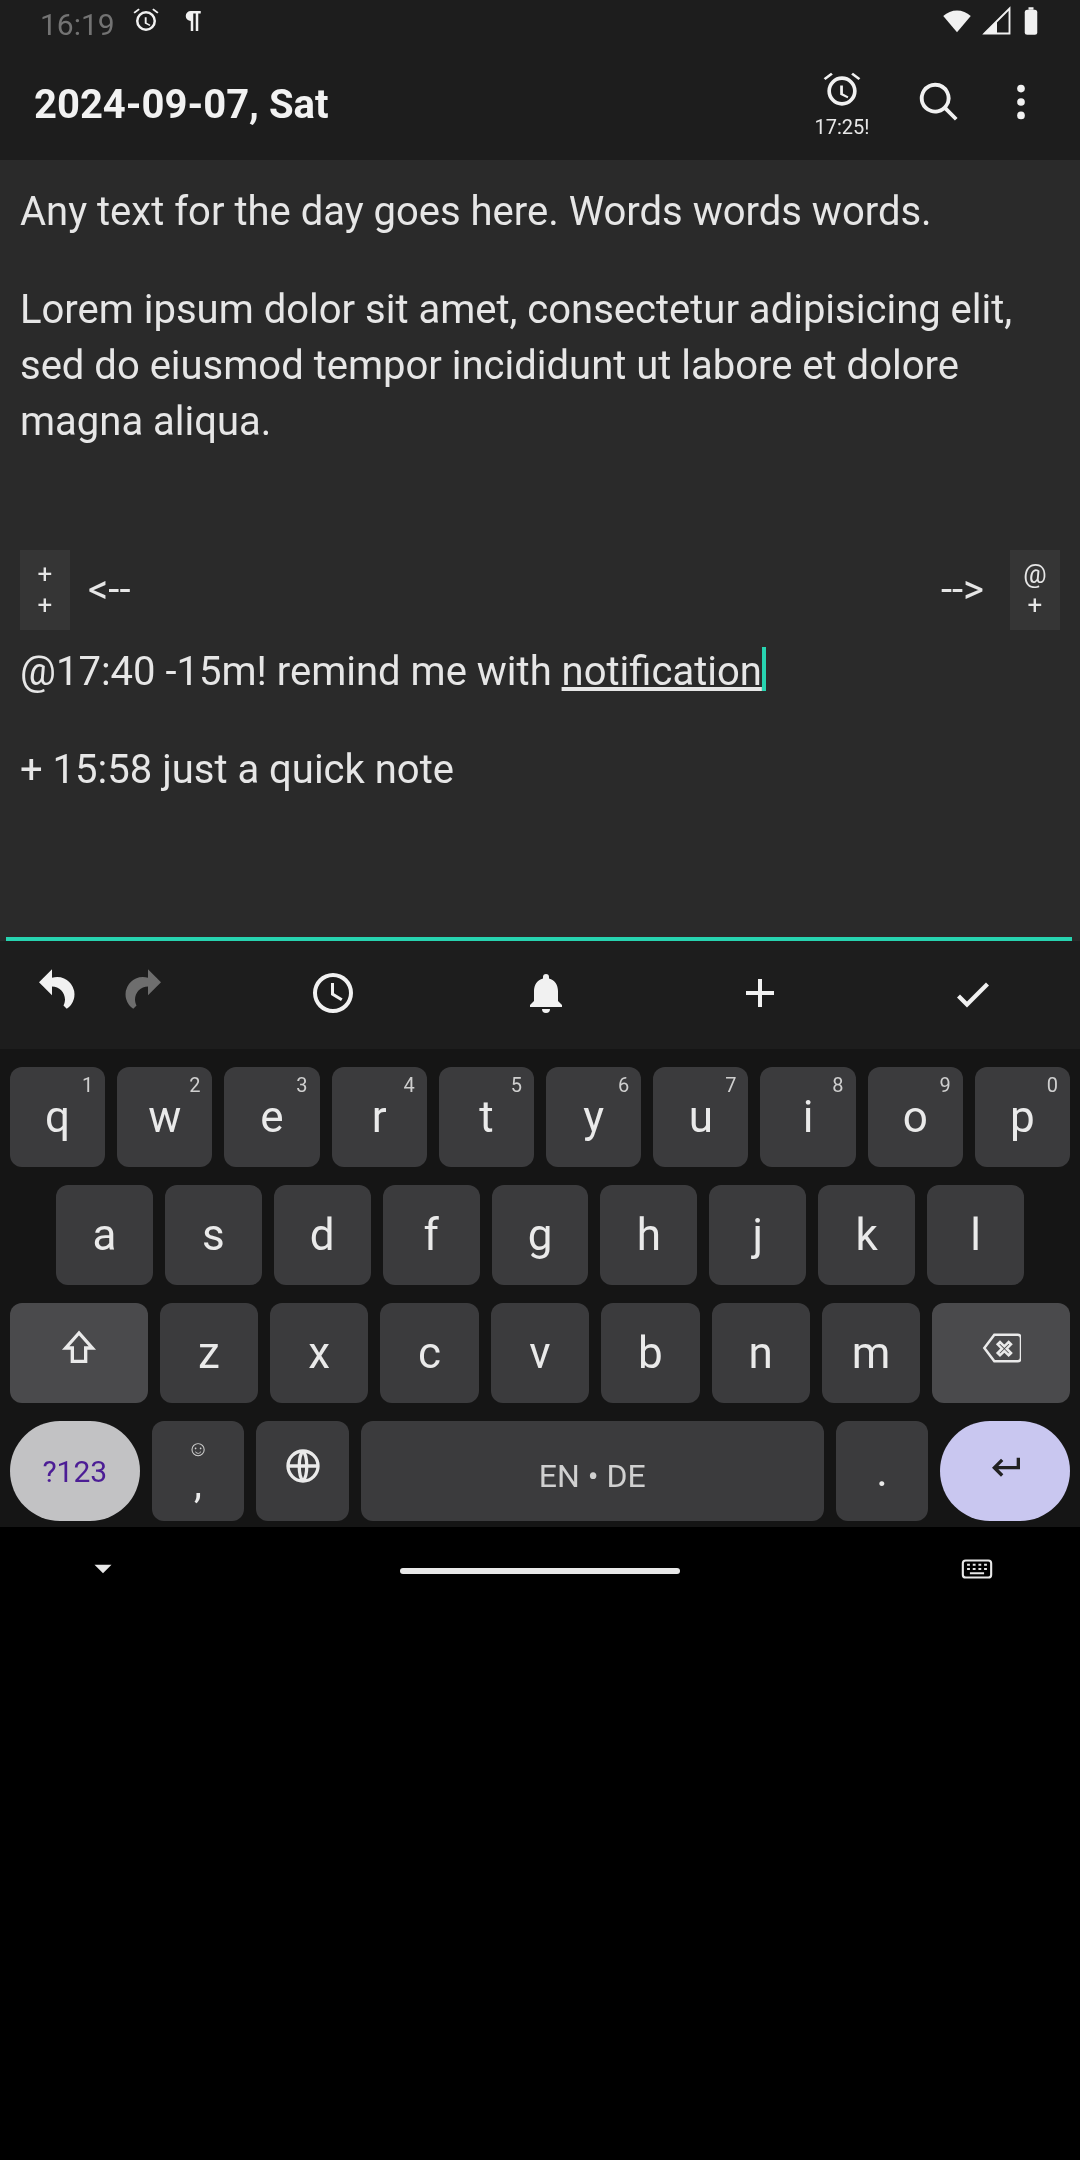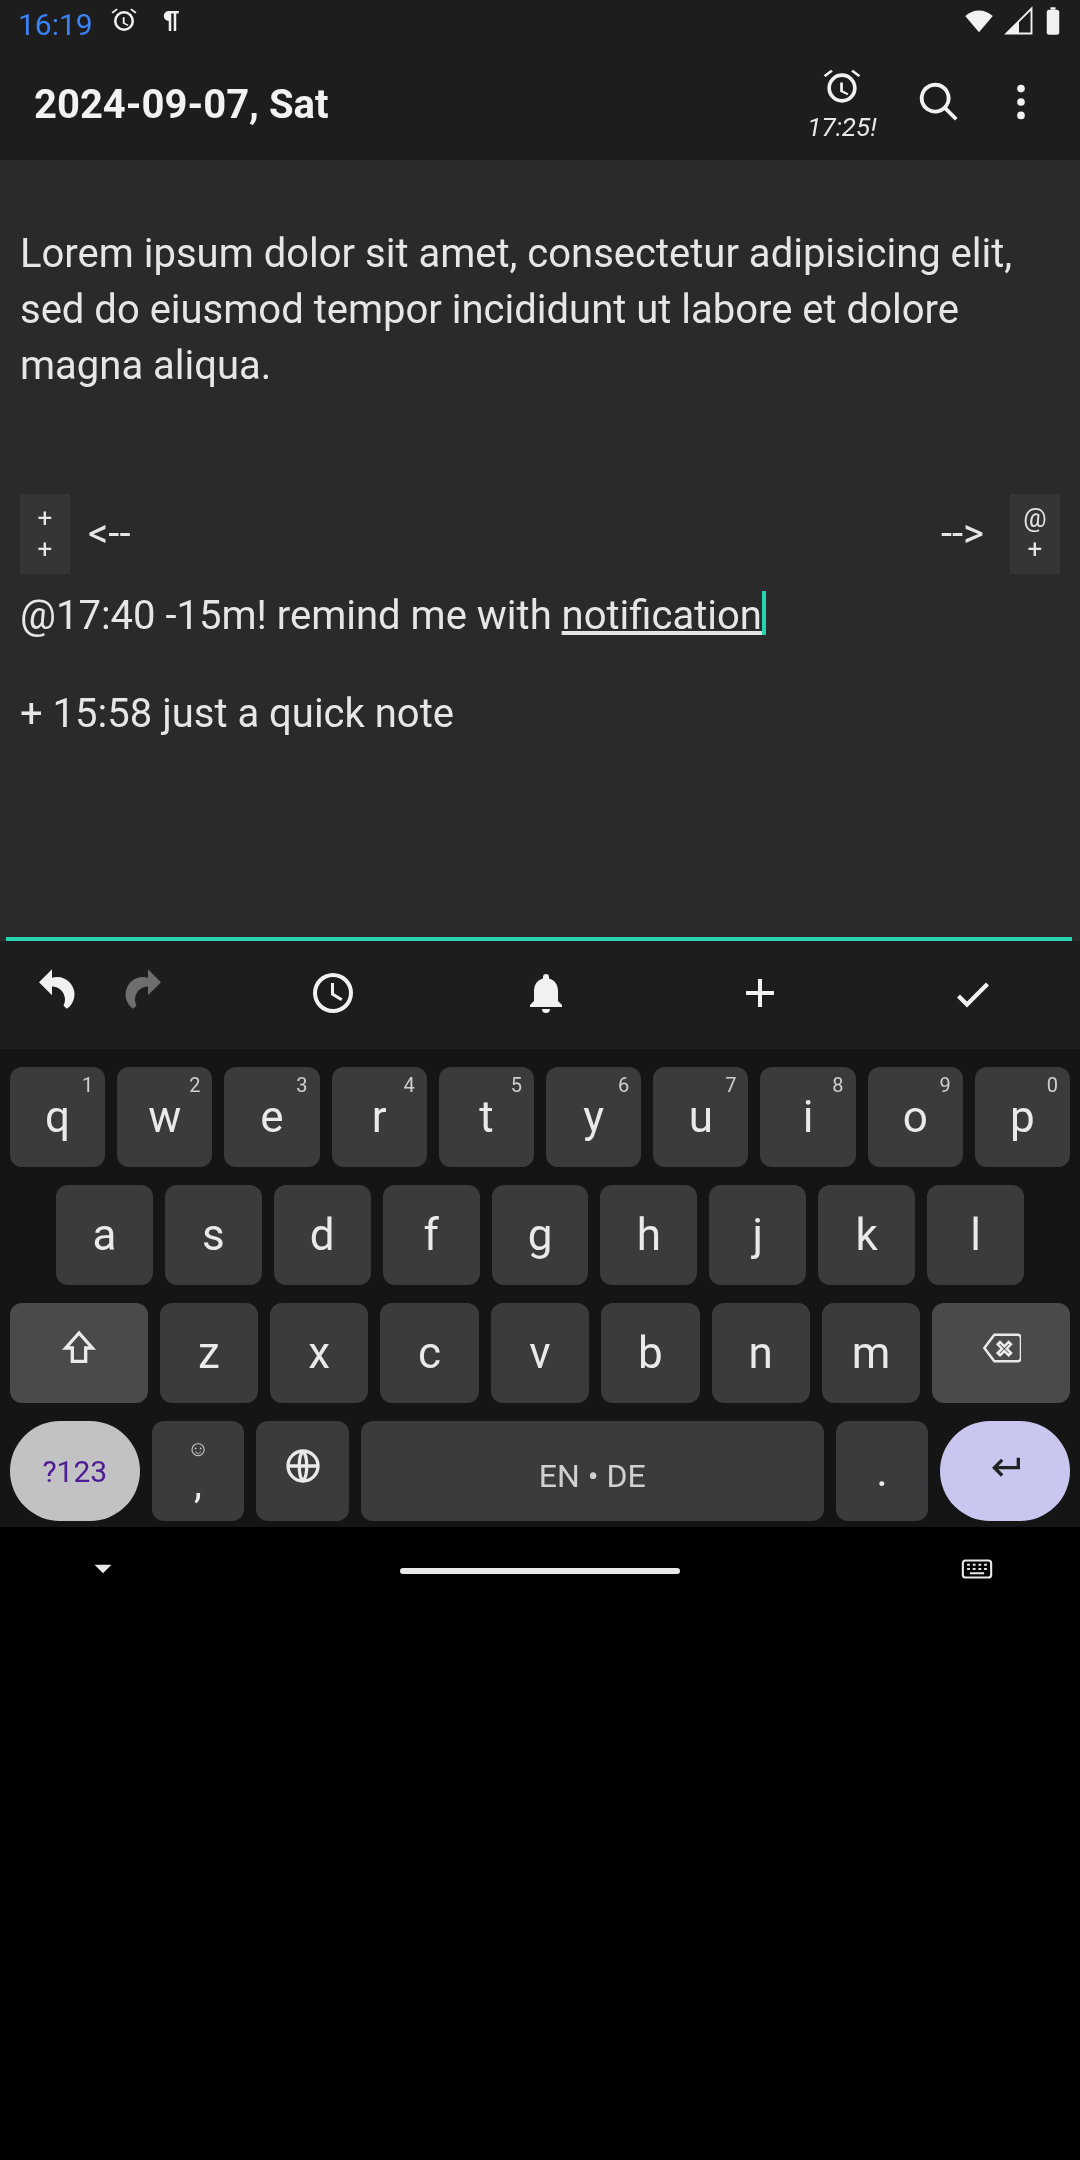--- a/index.html
+++ b/index.html
@@ -12,24 +12,24 @@
     color: #e8e8e8;
     overflow: hidden;
   }
 
   
   .status-bar {
     height: 48px;
     background: #1d1d1d;
     display: flex;
     align-items: center;
-    padding: 0 18px;
+    padding: 0 40px;
     font-size: 30px;
     font-weight: 400;
-    color: #3b82f6;
+    color: #737373;
   }
   .status-bar .left { display: flex; align-items: center; gap: 16px; }
   .status-bar .spacer { flex: 1; }
   .status-bar .right { display: flex; align-items: center; gap: 10px; }
   .status-bar svg { fill: #f1f1f1; }
   .wifi-icon, .alarm-sb-icon, .pilcrow-icon { width: 30px; height: 30px; }
   .cell-icon { width: 30px; height: 30px; }
   .battery-icon { width: 18px; height: 30px; }
 
   
@@ -56,21 +56,21 @@
   .alarm-group {
     display: flex;
     flex-direction: column;
     align-items: center;
     justify-content: center;
     height: 100%;
     width: 100px;
     margin-right: 6px;
   }
   .alarm-group svg { width: 44px; height: 44px; }
-  .alarm-label { font-size: 26px; color: #e8e8e8; margin-top: -2px; font-style: italic; }
+  .alarm-label { font-size: 20px; color: #e8e8e8; margin-top: -2px; }
   .app-bar-icon svg { width: 46px; height: 46px; fill: #f1f1f1; }
 
   
   .note-wrapper {
     background: #2a2a2a;
     position: relative;
   }
   .note-area {
     background: #2a2a2a;
     padding: 24px 20px 10px 20px;
@@ -270,20 +270,21 @@
           <circle cx="12" cy="5" r="2"></circle>
           <circle cx="12" cy="12" r="2"></circle>
           <circle cx="12" cy="19" r="2"></circle>
         </svg>
     </span>
   </div>
 </div>
 
 <div class="note-wrapper">
 <div class="note-area">
+  <div>Any text for the day goes here. Words words words.</div>
   <div style="height:42px"></div>
   <div>Lorem ipsum dolor sit amet, consectetur adipisicing elit, sed do eiusmod tempor incididunt ut labore et dolore magna aliqua.</div>
   <div style="height:42px"></div>
   <div style="height:42px"></div>
 
   <div class="nav-row">
     <div class="nav-handle left">
       <span>+</span>
       <span>+</span>
     </div>

